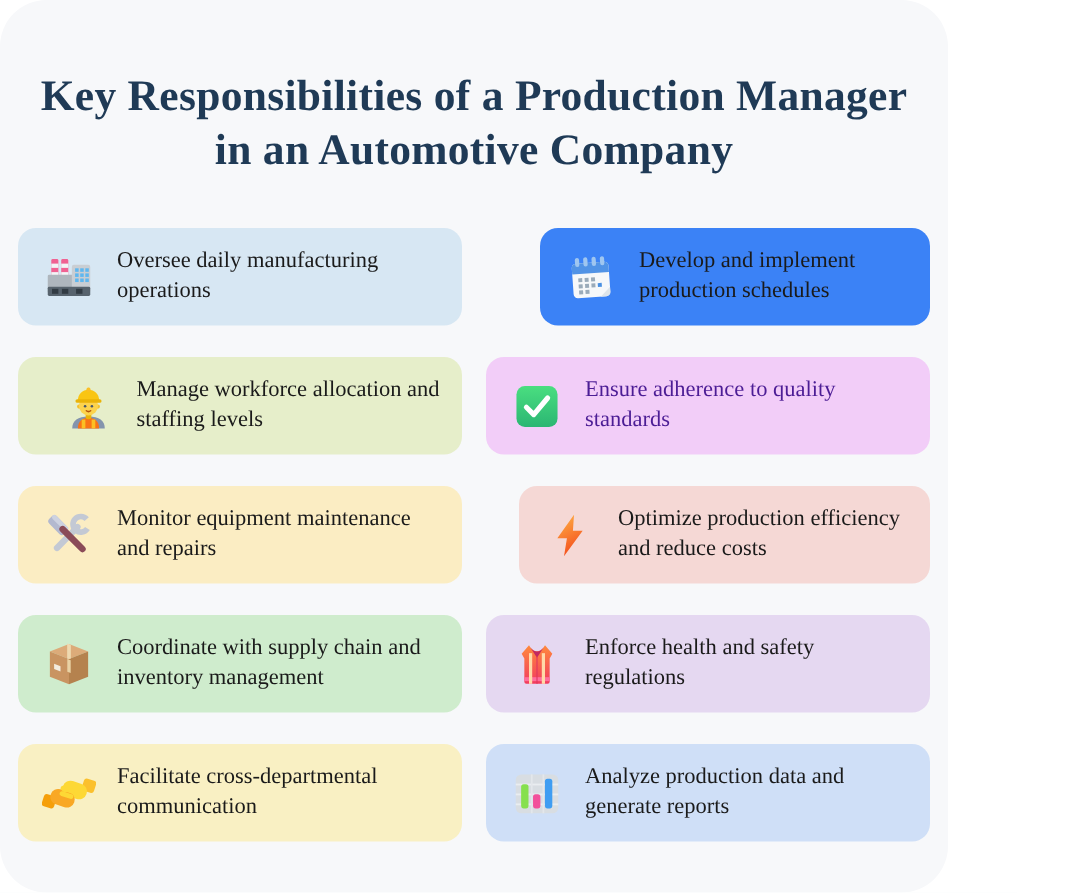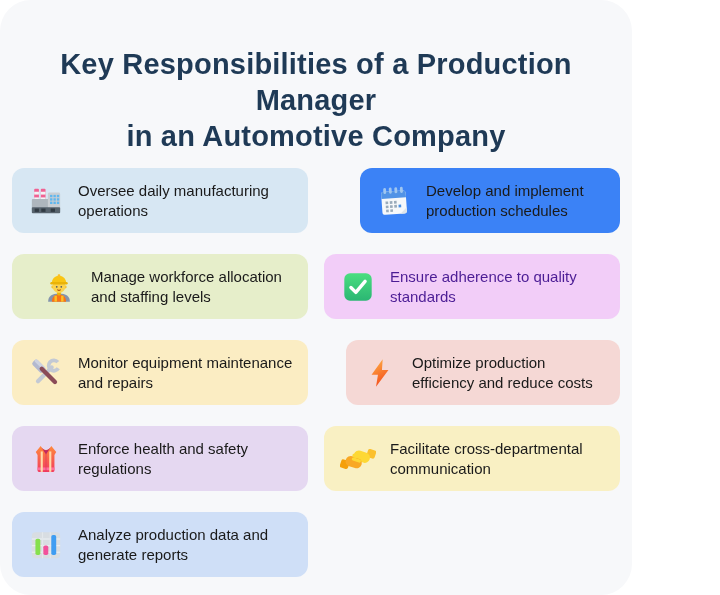--- a/index.html
+++ b/index.html
@@ -4,35 +4,36 @@
 <style>
   html, body { margin: 0; padding: 0; background: #ffffff; }
   body { width: 720px; height: 595px; font-family: "Liberation Sans", sans-serif; }
   .canvas {
     position: relative;
     width: 632px; height: 595px;
     background: #f7f8fa;
     border-radius: 31px;
     box-sizing: border-box;
     overflow: hidden;
+    font-family: Liberation Serif, serif;
   }
   .title {
     position: absolute;
     top: 46px; left: 0; right: 0;
     text-align: center;
     font-size: 29px;
     line-height: 36px;
     font-weight: 700;
     letter-spacing: 0.2px;
     color: #1f3a56;
     margin: 0;
   }
   .grid {
     position: absolute;
-    top: 168px; left: 12px; right: 12px;
+    top: 152px; left: 12px; right: 12px;
     display: grid;
     grid-template-columns: 1fr 1fr;
     column-gap: 16px;
     row-gap: 21px;
   }
   .card {
     height: 65px;
     border-radius: 12px;
     display: flex;
     align-items: center;
@@ -179,20 +180,33 @@
               <linearGradient id="gbolt" x1="0" y1="0" x2="0.35" y2="1">
     <stop offset="0" stop-color="#ffb547"></stop>
                 <stop offset="1" stop-color="#f4511e"></stop>
   </linearGradient>
             </defs>
   <path d="M21 2.5 L8.5 20 h7.2 L13.5 33.5 L27.5 14.5 h-7.3 Z" fill="url(#gbolt)"></path>
 </svg>
         </span>
     <span class="label" style="color: rgb(26, 26, 26);">Optimize production efficiency and reduce costs</span>
   </div>
+      <div class="card" style="background: rgb(207, 236, 205);">
+    <span class="icon">
+          <svg viewBox="0 0 36 36" width="34" height="34">
+  <path d="M18 3.5 L31.5 8.8 L18 14.2 L4.5 8.8 Z" fill="#dcab79"></path>
+  <path d="M4.5 8.8 L18 14.2 V32 L4.5 26.6 Z" fill="#c99461"></path>
+  <path d="M31.5 8.8 L18 14.2 V32 L31.5 26.6 Z" fill="#b5824e"></path>
+  <path d="M16.7 3.1 L19.3 4.1 V13.7 L18 14.2 L16.7 13.7 Z" fill="#eed9b0"></path>
+  <path d="M16.8 14.1 L19.2 15 V24 L16.8 23.1 Z" fill="#e9d2a4"></path>
+  <path d="M7.5 17.5 l4.5 1.8 v3.6 l-4.5 -1.8 Z" fill="#f3ecdf"></path>
+</svg>
+        </span>
+    <span class="label" style="color: rgb(26, 26, 26);">Coordinate with supply chain and inventory management</span>
+  </div>
       <div class="card" style="background: rgb(229, 216, 241);">
     <span class="icon">
           <svg viewBox="0 0 36 36" width="32" height="32">
   <defs>
               <linearGradient id="gvest" x1="0" y1="0" x2="0" y2="1">
     <stop offset="0" stop-color="#ff8a3c"></stop>
                 <stop offset="1" stop-color="#f23b5f"></stop>
   </linearGradient>
             </defs>
   <path d="M12 3.5 L6.5 10 L8.5 13.5 V31 a1.5 1.5 0 0 0 1.5 1.5 H26 a1.5 1.5 0 0 0 1.5 -1.5 V13.5 L29.5 10 L24 3.5 C22.3 6.5 20.3 8 18 8 C15.7 8 13.7 6.5 12 3.5 Z" fill="url(#gvest)"></path>

